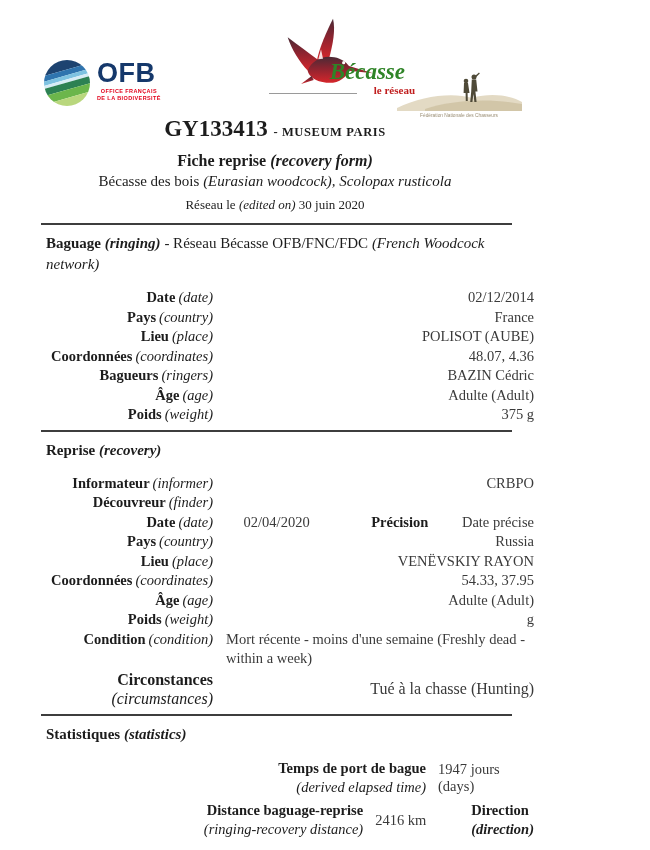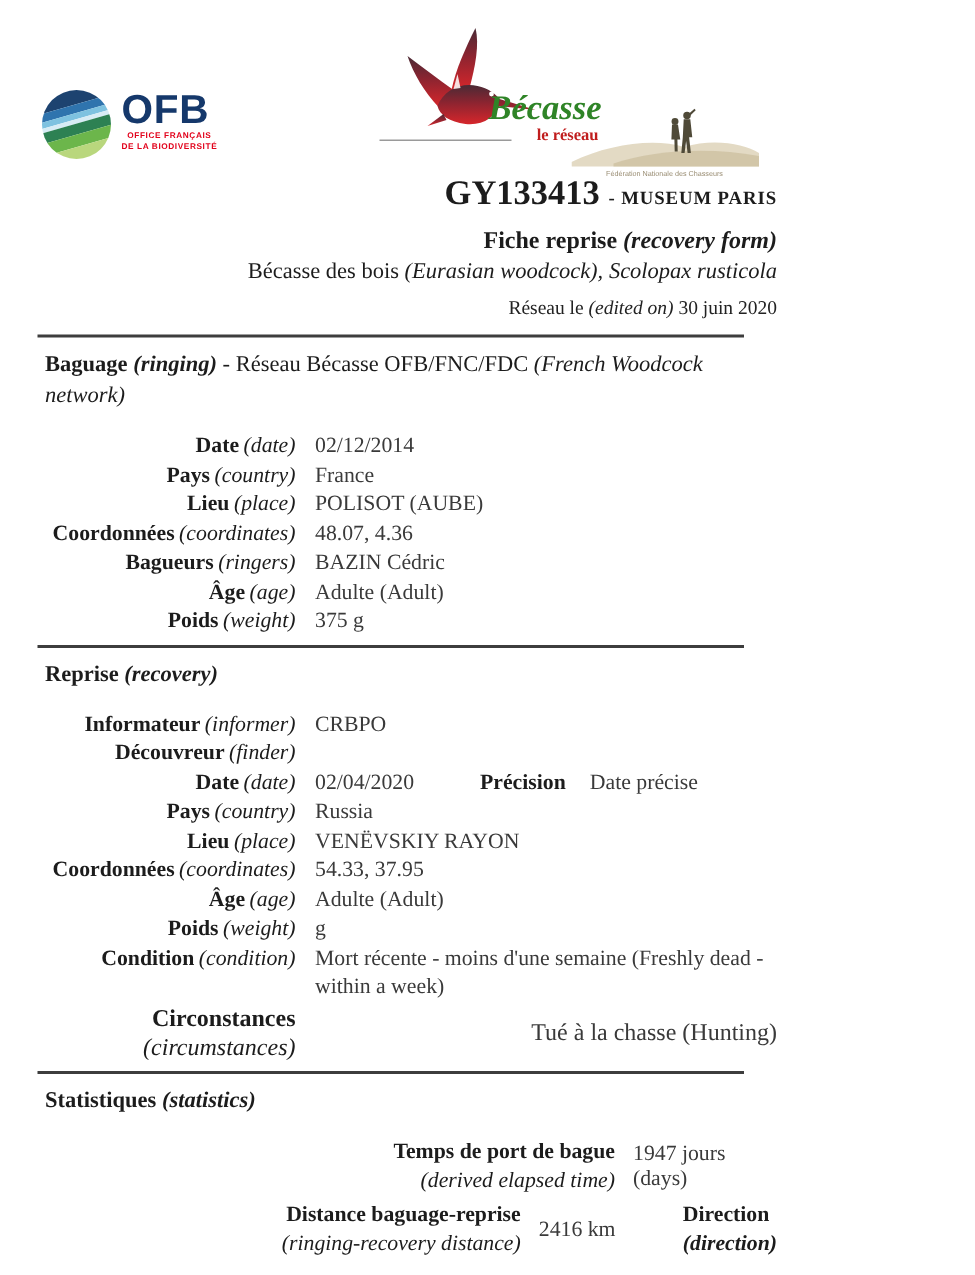--- a/index.html
+++ b/index.html
@@ -1,57 +1,57 @@
 <!DOCTYPE html>
 <html><head>
 <meta charset="utf-8">
 <style>
   html,body { margin:0; padding:0; background:#ffffff; }
   .page {
     position:relative; width:518px; height:850px; background:#fff;
-    font-family:"Liberation Serif", serif; color:#1c1c1c; overflow:hidden;
+    font-family:"Liberation Serif", serif; color:#1c1c1c; overflow:hidden;margin-left:16px;
   }
 
   
   .header { position:relative; height:116px; }
   .ofb-logo { position:absolute; left:28px; top:60px; display:flex; align-items:flex-start; }
   .ofb-text { margin-left:7px; font-family:"Liberation Sans", sans-serif; }
   .ofb-acronym { font-size:27px; font-weight:bold; color:#15386b; line-height:26px; letter-spacing:0.5px; }
   .ofb-sub { color:#e2001a; font-size:5.5px; font-weight:bold; letter-spacing:0.4px; line-height:7px; margin-top:2px; text-align:center; }
 
   .becasse-logo { position:absolute; left:253px; top:4px; width:150px; height:105px; }
   .becasse-bird { position:absolute; left:8px; top:0; }
-  .becasse-name { position:absolute; right:2px; top:56px; font-style:italic; font-weight:bold; font-size:23px; color:#2f8427; line-height:24px; }
+  .becasse-name { position:absolute; right:14px; top:56px; font-style:italic; font-weight:bold; font-size:23px; color:#2f8427; line-height:24px; }
   .becasse-tagline { position:absolute; right:4px; top:80px; font-weight:bold; font-size:11px; color:#c01d1d; line-height:12px; }
   .becasse-line { position:absolute; left:0px; top:89px; width:88px; border-top:1.5px solid #9a9a9a; }
 
   .fnc-logo { position:absolute; right:12px; top:70px; }
 
   
-  .title-block { text-align:right; }
+  .title-block { text-align:center; }
   .ring-line { font-size:23px; font-weight:bold; line-height:26px; }
   .ring-scheme { font-size:12.5px; font-weight:bold; letter-spacing:0.6px; }
   .form-line { font-size:16px; margin-top:6px; line-height:19px; }
   .form-fr { font-weight:bold; }
   .form-en { font-style:italic; font-weight:bold; }
   .species-line { font-size:15px; margin-top:2px; line-height:18px; }
   .species-en, .species-latin { font-style:italic; }
   .edited-line { font-size:13px; margin-top:7px; margin-bottom:11px; line-height:15px; color:#222; }
   .edited-en { font-style:italic; }
 
   
   .rule { border-top:2px solid #3d3d3d; margin:0 22px 0 25px; }
   .section-heading { margin:8px 0 0 30px; font-size:15px; line-height:21px; }
   .section-heading .h-fr { font-weight:bold; }
   .section-heading .h-en { font-weight:bold; font-style:italic; }
   .section-heading .h-net { font-weight:normal; }
   .section-heading .h-net-en { font-style:italic; }
 
   .fields { margin:13px 0 0 30px; }
-  .row { display:flex; font-size:14.5px; line-height:19.5px; }
+  .row { display:flex; font-size:14.5px; line-height:19.5px;justify-content:space-between; }
   .lbl { width:167px; text-align:right; flex:none; }
   .lbl b { font-weight:bold; }
   .lbl i { font-style:italic; font-weight:normal; margin-left:3px; }
   .val { margin-left:13px; color:#3a3a3a; }
   .val-fixed { margin-left:13px; color:#3a3a3a; width:110px; flex:none; }
   .prec-label { font-weight:bold; }
   .prec-value { margin-left:16px; color:#3a3a3a; }
 
   .row-2line { display:flex; align-items:center; margin-top:1px;justify-content:space-between; }
   .lbl2 { width:167px; text-align:right; flex:none; line-height:19px; }

